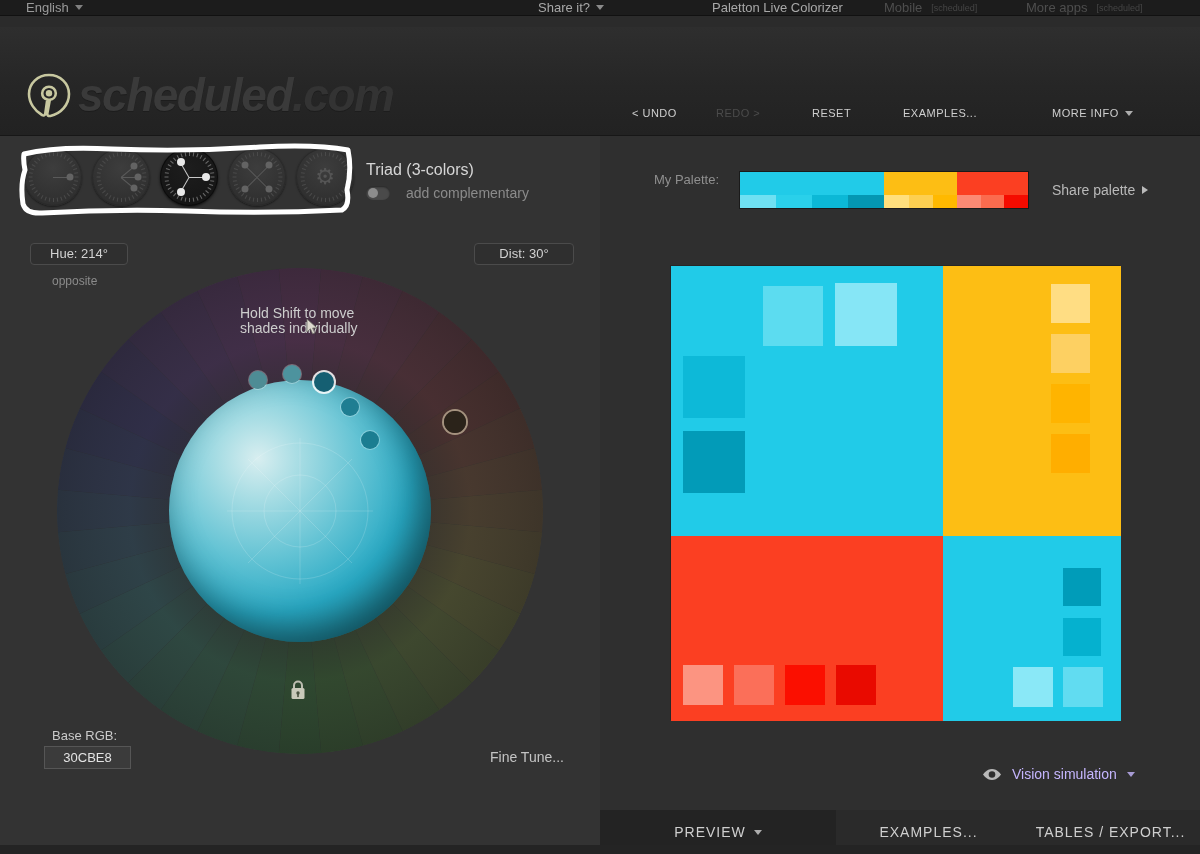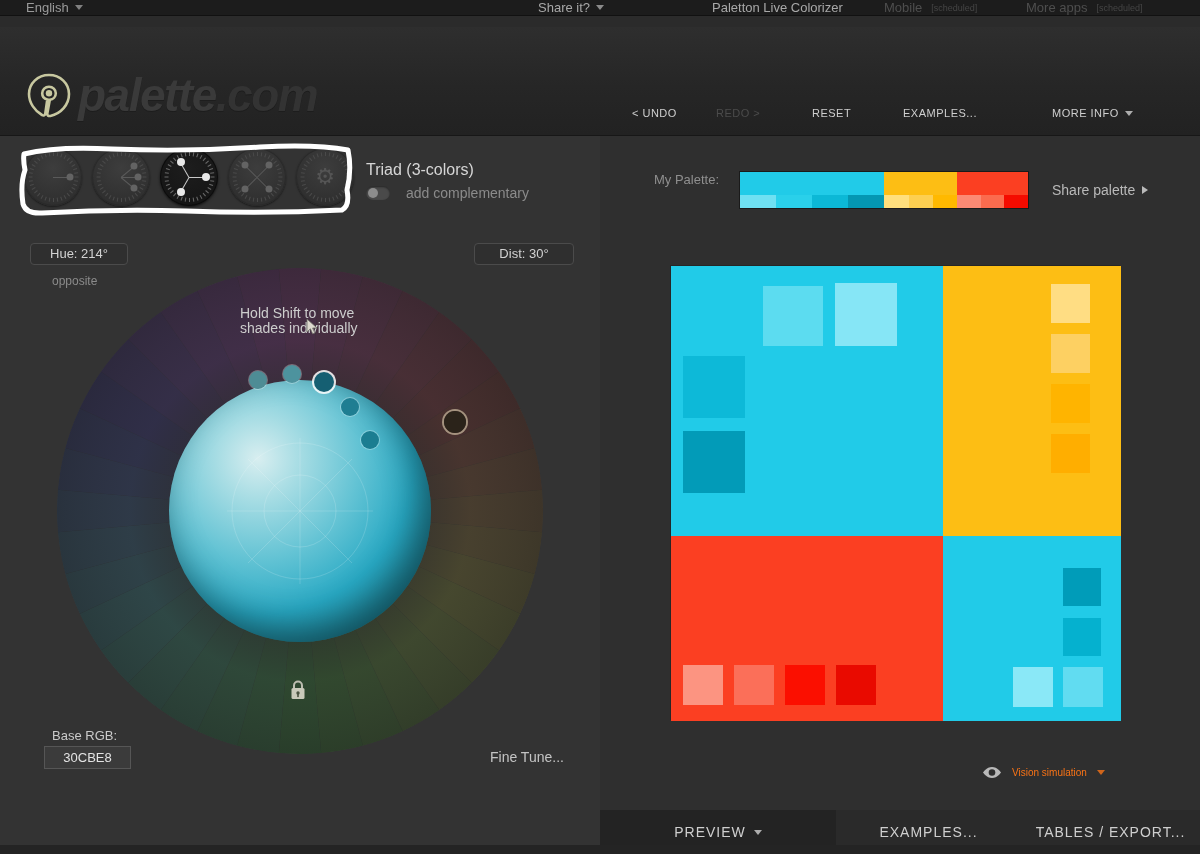--- a/index.html
+++ b/index.html
@@ -183,21 +183,21 @@
   
   .preview-frame {
     position:absolute; left:670px; top:265px; width:450px; height:455px;
     display:grid; grid-template-columns: 272px 178px; grid-template-rows: 270px 185px;
     border:1px solid #262626;
   }
   .q { position:relative; overflow:hidden; }
   .sq { position:absolute; }
 
   .vision { position:absolute; left:982px; top:766px; display:flex; align-items:center; gap:10px;
-            font-size:10px; color:#f97316; }
+            font-size:14px; color:#c4b5fd; }
   .eye { width:20px; height:13px; }
 
   .rt-tabs { position:absolute; left:600px; top:810px; width:600px; height:44px; display:flex; }
   .rt-tab {
     background:#2a2a2a; color:#cfcfcf; font-size:14px; letter-spacing:1px;
     display:flex; align-items:center; justify-content:center; gap:8px;
   }
   .rt-tab.active { background:#232323; width:236px; }
   .rt-tab.e { width:185px; }
   .rt-tab.t { width:179px; }
@@ -235,21 +235,21 @@
       <div class="logo-mark">
         <svg width="46" height="46" viewBox="0 0 46 46">
           <path d="M23 3 C11.5 3 3 11.5 3 22 C3 31 9 39 16 43 C17.5 44 19 43.5 19.3 41.5 L21.3 27.5
                    C18.3 26.8 16.2 24.2 16.2 21.2 C16.2 17.6 19.2 14.7 23 14.7
                    C26.8 14.7 29.8 17.6 29.8 21.2 C29.8 24.6 27.2 27.4 23.8 27.7
                    L21.3 41.5 C21 43.6 22.4 44.3 24.3 43.9 C35 41.6 43 32.7 43 22 C43 11.5 34.5 3 23 3 Z" fill="none" stroke="#c8c8a0" stroke-width="2.6"></path>
           <circle cx="23" cy="21.2" r="3.2" fill="#c8c8a0"></circle>
         </svg>
       </div>
       <div class="logo-text">
-        <span>palette</span><span class="dot-com">.com</span>
+        <span>scheduled</span><span class="dot-com">.com</span>
       </div>
     </div>
 
     <div class="hnav hn-undo">&lt; UNDO</div>
     <div class="hnav hn-redo disabled">REDO &gt;</div>
     <div class="hnav hn-reset">RESET</div>
     <div class="hnav hn-rand">EXAMPLES...</div>
     <div class="hnav hn-info">
       <span>MORE INFO</span>
       <i class="caret-d"></i>

